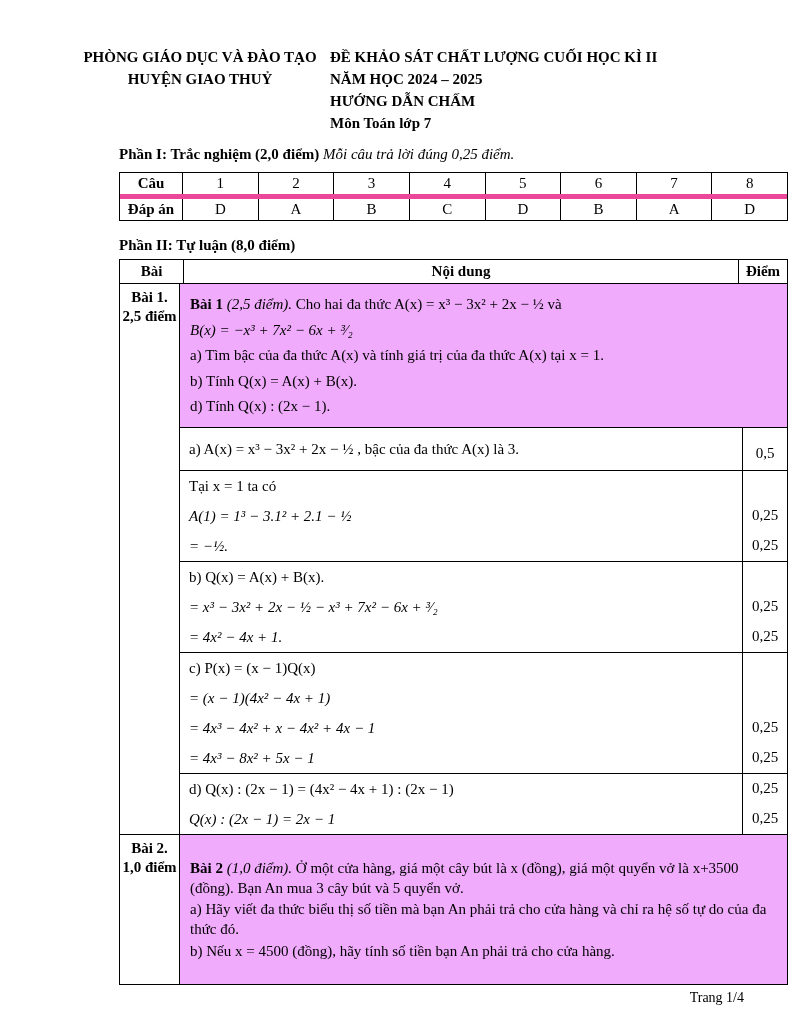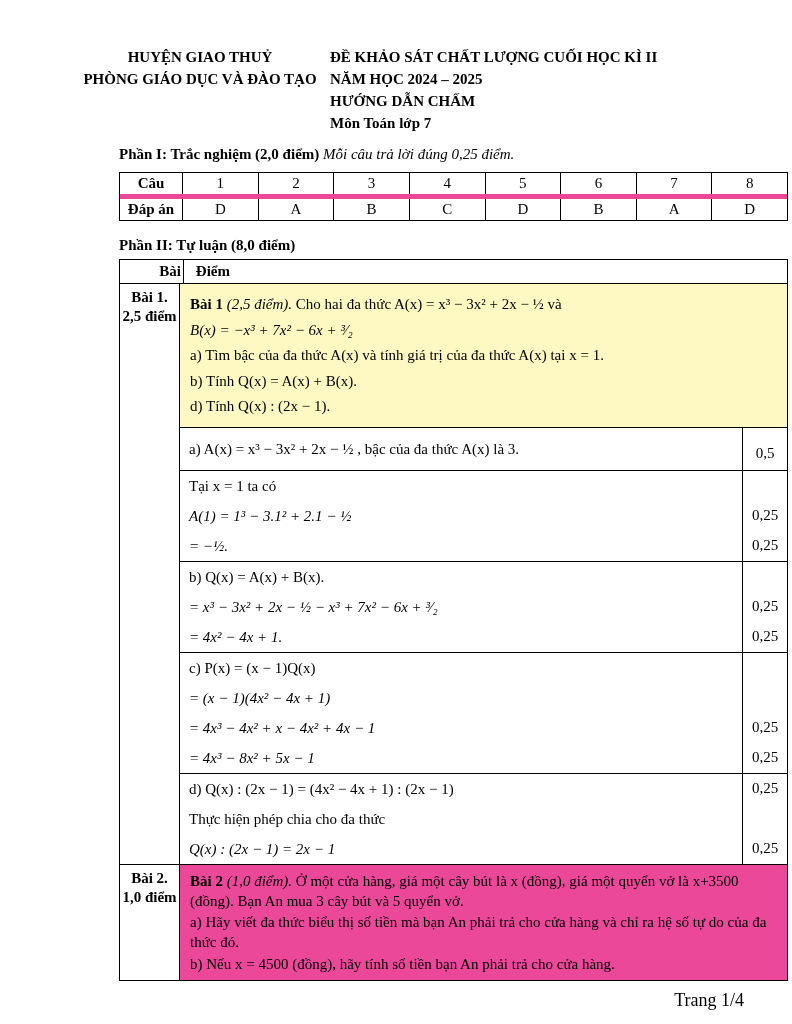--- a/index.html
+++ b/index.html
@@ -19,51 +19,51 @@
   .part-heading{margin-top:10px;line-height:20px;}
   
   .mc-table{border:1px solid #000;margin-top:8px;margin-bottom:14px;}
   .mc-row{display:flex;}
   .mc-row + .mc-row{border-top:5px solid #ec4899;}
   .mc-cell{flex:1;text-align:center;padding:2px 0;border-left:1px solid #000;}
   .mc-cell:first-child{border-left:none;}
   .mc-label{flex:0 0 62px;font-weight:bold;}
   
   .main-table{border:1px solid #000;margin-top:4px;}
-  .t-head{display:flex;font-weight:bold;text-align:right;border-bottom:1px solid #000;}
+  .t-head{display:flex;font-weight:bold;text-align:center;border-bottom:1px solid #000;}
   .c-bai{flex:0 0 59px;border-right:1px solid #000;padding:3px 2px;}
   .c-noidung{flex:1;border-right:1px solid #000;padding:3px 2px;}
   .c-diem{flex:0 0 44px;padding:3px 2px;}
   .t-band{display:flex;}
   .t-band + .t-band{border-top:1px solid #000;}
   .side-cell{flex:0 0 59px;border-right:1px solid #000;text-align:center;font-weight:bold;padding-top:4px;line-height:19px;}
   .band-content{flex:1;display:flex;flex-direction:column;min-width:0;}
-  .stmt{background:#fef9c3;padding:6px 10px;}
+  .stmt{background:#f0abfc;padding:6px 10px;}
   .stmt p{margin:3px 0;line-height:1.5;}
-  .stmt2{background:#ec4899;padding:5px 10px;font-family:Liberation Serif, serif;}
+  .stmt2{background:#f0abfc;padding:22px 10px;font-family:Liberation Serif, serif;}
   .stmt2 p{margin:1px 0;line-height:1.35;}
   .math{font-style:italic;}
   .ans-row{border-top:1px solid #000;}
   .ans-line{display:flex;}
   .ans-text{flex:1;border-right:1px solid #000;padding:3px 9px;line-height:1.6;min-width:0;}
   .ans-row-a .ans-text{padding:9px 9px;}
   .ans-row-a .ans-score{padding-top:9px;}
   .ans-score{flex:0 0 44px;display:flex;align-items:center;justify-content:center;text-align:center;}
   
-  .page-footer{position:absolute;top:990px;right:48px;font-size:18px;}
+  .page-footer{position:absolute;top:990px;right:48px;font-size:14px;}
 </style>
 </head>
 <body>
 
 <div class="page">
 
   <div class="doc-header">
     <div class="header-left">
+      <div>PHÒNG GIÁO DỤC VÀ ĐÀO TẠO</div>
       <div>HUYỆN GIAO THUỶ</div>
-      <div>PHÒNG GIÁO DỤC VÀ ĐÀO TẠO</div>
     </div>
     <div class="header-right">
       <div>ĐỀ KHẢO SÁT CHẤT LƯỢNG CUỐI HỌC KÌ II</div>
       <div>NĂM HỌC 2024 – 2025</div>
       <div>HƯỚNG DẪN CHẤM</div>
       <div>Môn Toán lớp 7</div>
     </div>
   </div>
 
   <div class="content">
@@ -97,20 +97,21 @@
         <div class="mc-cell">D</div>
       </div>
     </div>
 
     <div class="part-heading bold">Phần II: Tự luận (8,0 điểm)</div>
 
     <div class="main-table">
 
       <div class="t-head">
         <div class="c-bai">Bài</div>
+        <div class="c-noidung">Nội dung</div>
         <div class="c-diem">Điểm</div>
       </div>
 
       <div class="t-band">
         <div class="side-cell">
           <div>Bài 1.</div>
           <div>2,5 điểm</div>
         </div>
         <div class="band-content">
 
@@ -181,24 +182,20 @@
               <div class="ans-score">0,25</div>
             </div>
           </div>
 
           <div class="ans-row">
             <div class="ans-line">
               <div class="ans-text">d) Q(x) : (2x − 1) = (4x² − 4x + 1) : (2x − 1)</div>
               <div class="ans-score">0,25</div>
             </div>
             <div class="ans-line">
-              <div class="ans-text">Thực hiện phép chia cho đa thức</div>
-              <div class="ans-score"></div>
-            </div>
-            <div class="ans-line">
               <div class="ans-text math">Q(x) : (2x − 1) = 2x − 1</div>
               <div class="ans-score">0,25</div>
             </div>
           </div>
         </div>
       </div>
 
       <div class="t-band">
         <div class="side-cell">
           <div>Bài 2.</div>

